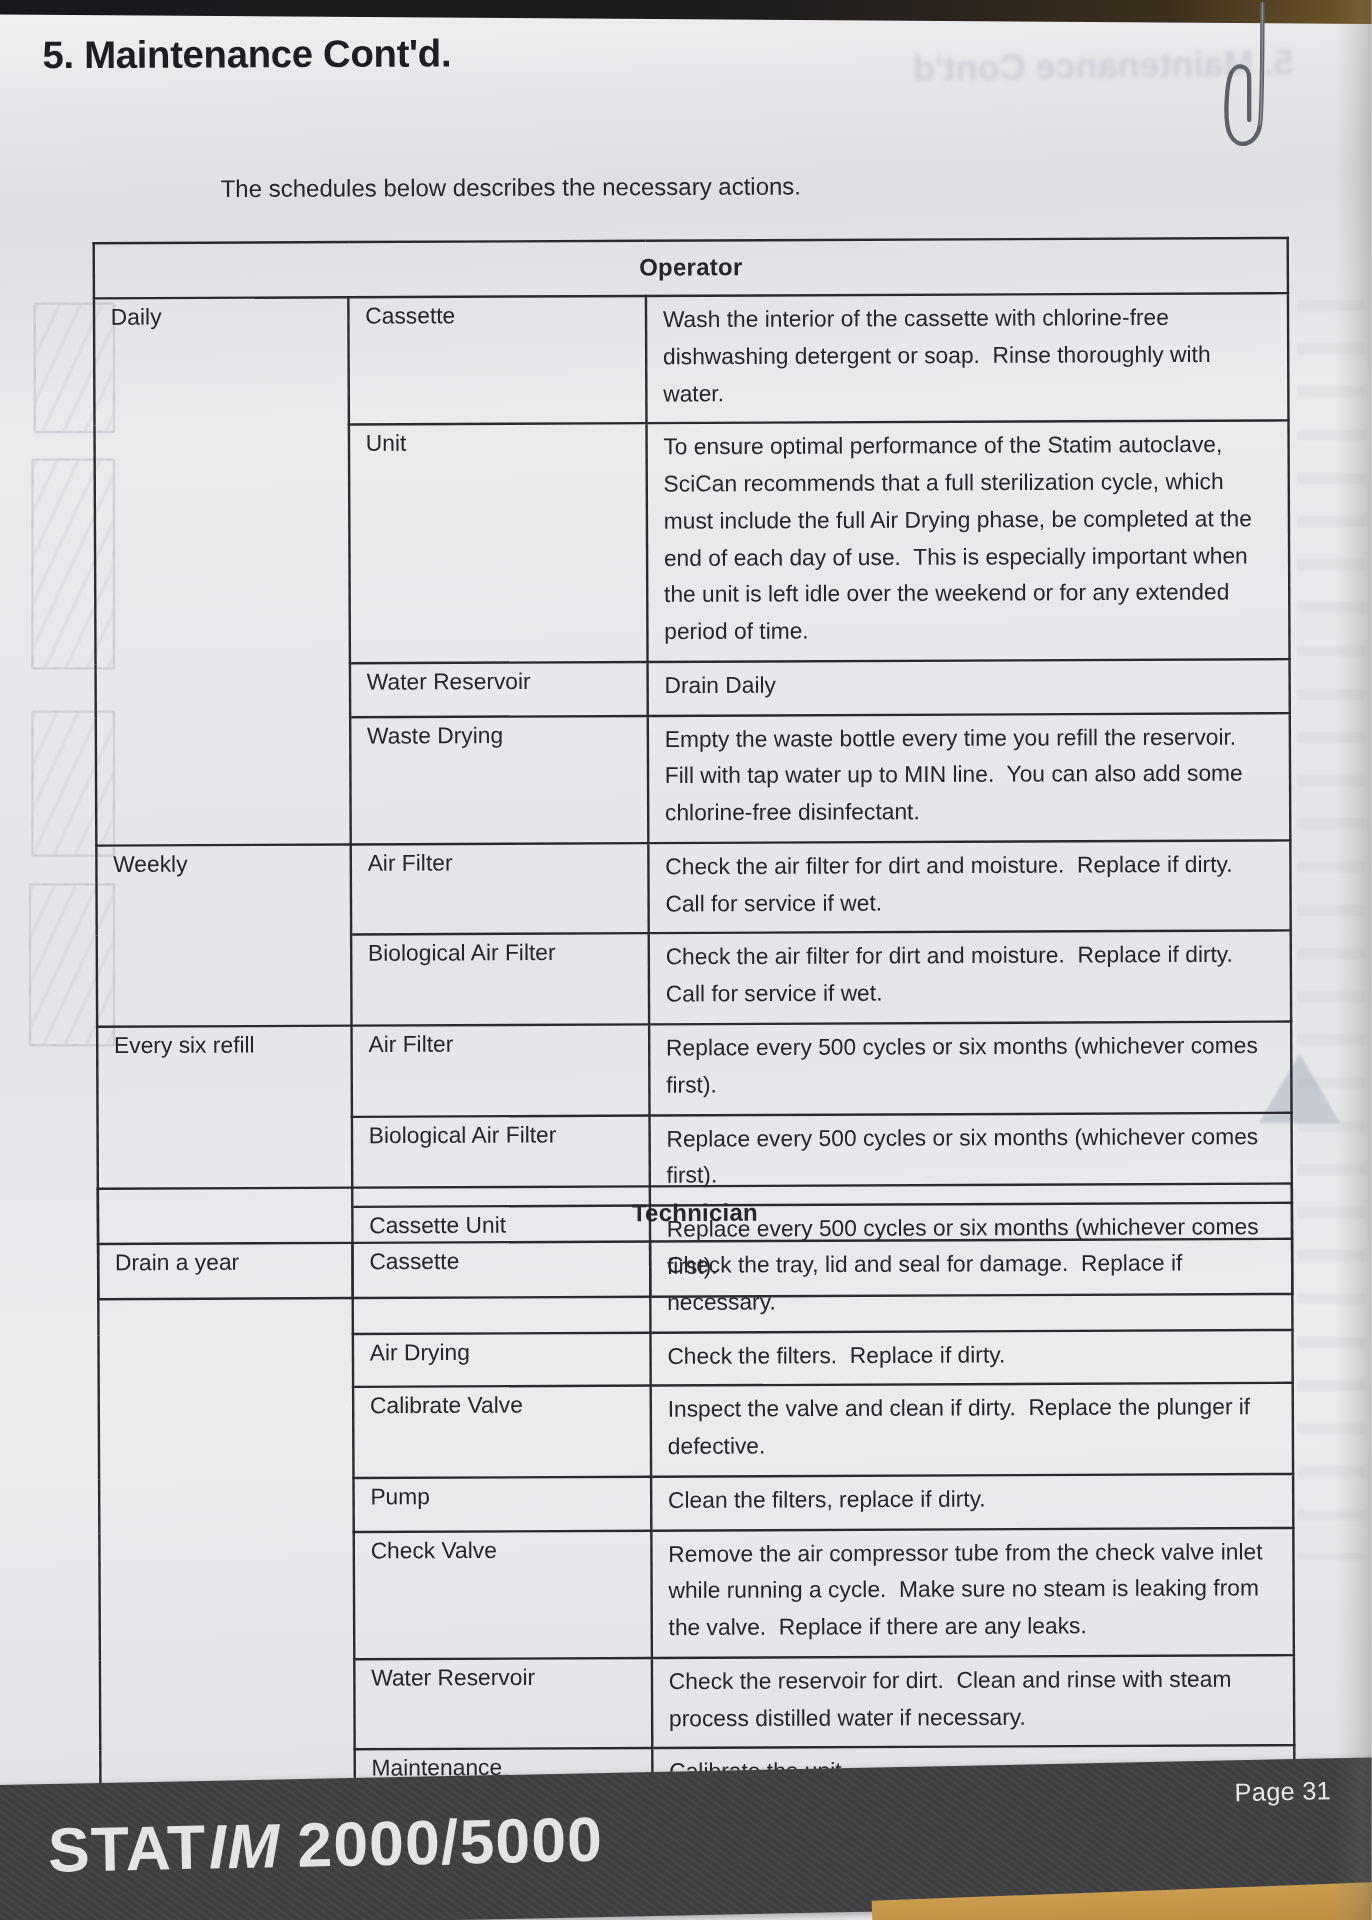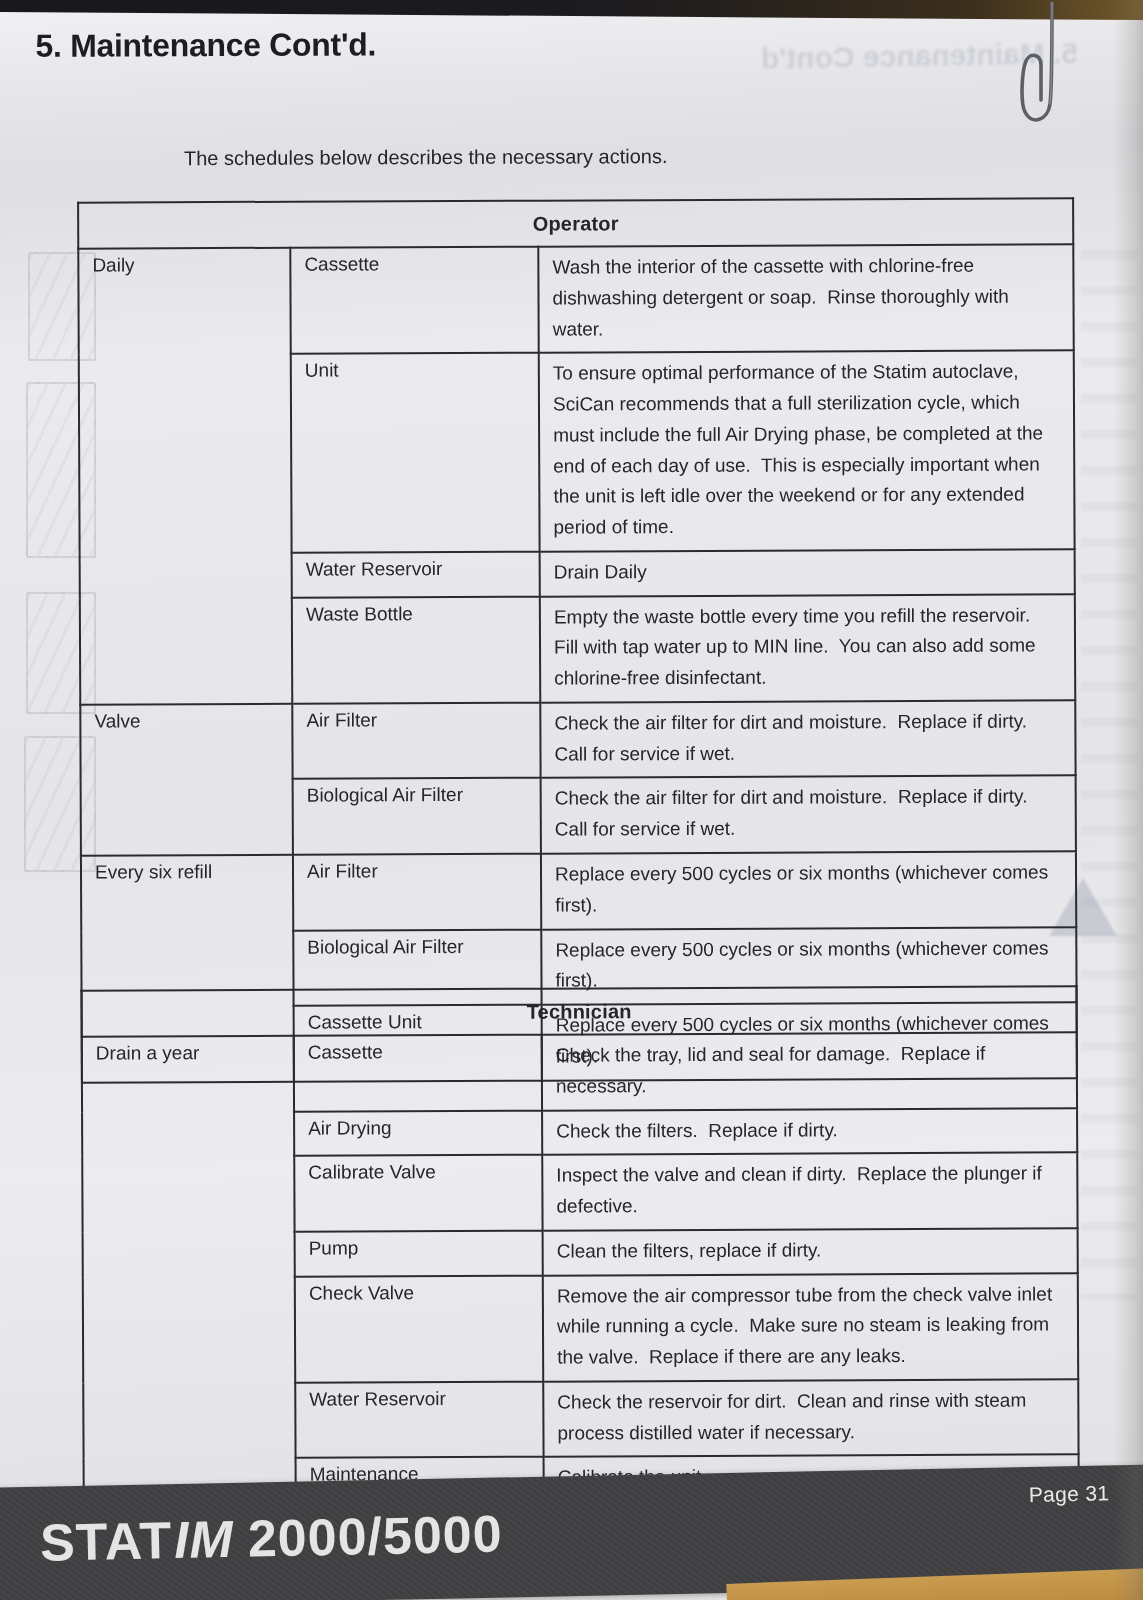--- a/index.html
+++ b/index.html
@@ -146,26 +146,26 @@
         </tr>
         <tr>
           <td class="comp"><span>Unit</span></td>
           <td class="task"><span>To ensure optimal performance of the Statim autoclave, SciCan recommends that a full sterilization cycle, which must include the full Air Drying phase, be completed at the end of each day of use.  This is especially important when the unit is left idle over the weekend or for any extended period of time.</span></td>
         </tr>
         <tr class="h1">
           <td class="comp"><span>Water Reservoir</span></td>
           <td class="task"><span>Drain Daily</span></td>
         </tr>
         <tr class="h3">
-          <td class="comp"><span>Waste Bottle</span></td>
+          <td class="comp"><span>Waste Drying</span></td>
           <td class="task"><span>Empty the waste bottle every time you refill the reservoir.  Fill with tap water up to MIN line.  You can also add some chlorine-free disinfectant.</span></td>
         </tr>
 
         <tr class="h2">
-          <td class="freq" rowspan="2"><span>Valve</span></td>
+          <td class="freq" rowspan="2"><span>Weekly</span></td>
           <td class="comp"><span>Air Filter</span></td>
           <td class="task"><span>Check the air filter for dirt and moisture.  Replace if dirty.  Call for service if wet.</span></td>
         </tr>
         <tr class="h2">
           <td class="comp"><span>Biological Air Filter</span></td>
           <td class="task"><span>Check the air filter for dirt and moisture.  Replace if dirty.  Call for service if wet.</span></td>
         </tr>
 
         <tr class="h2">
           <td class="freq" rowspan="3"><span>Every six refill</span></td>

